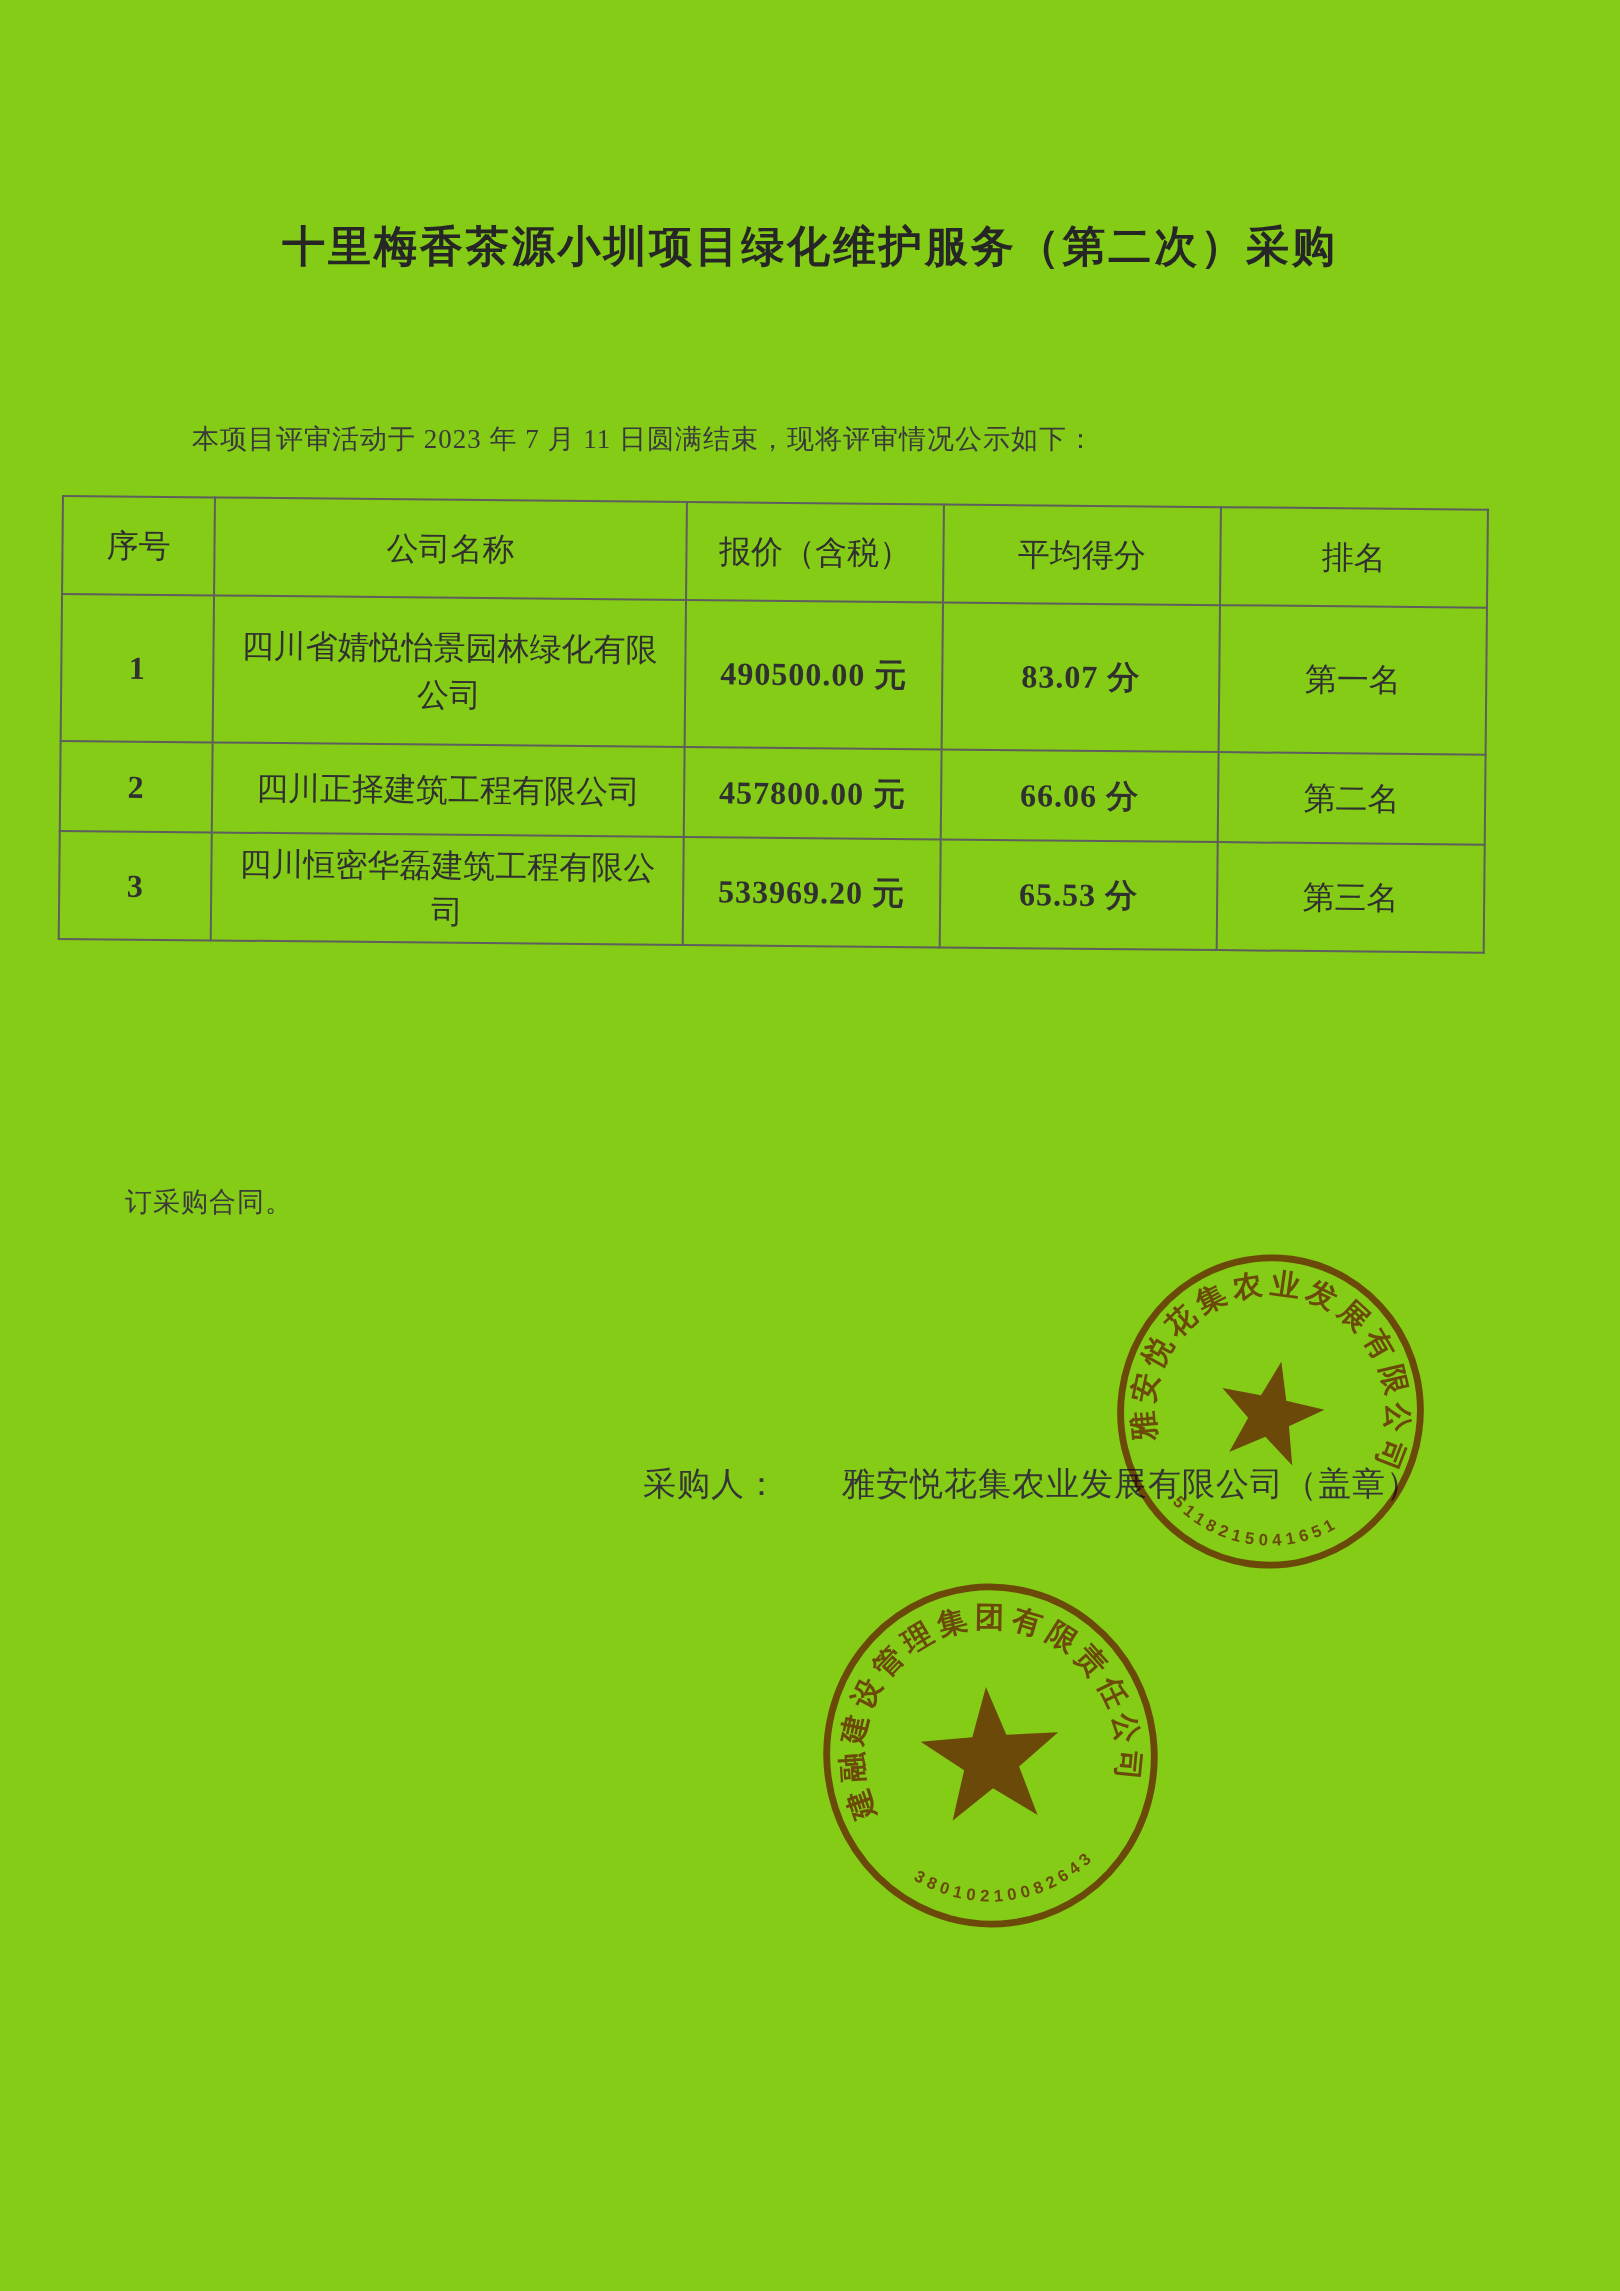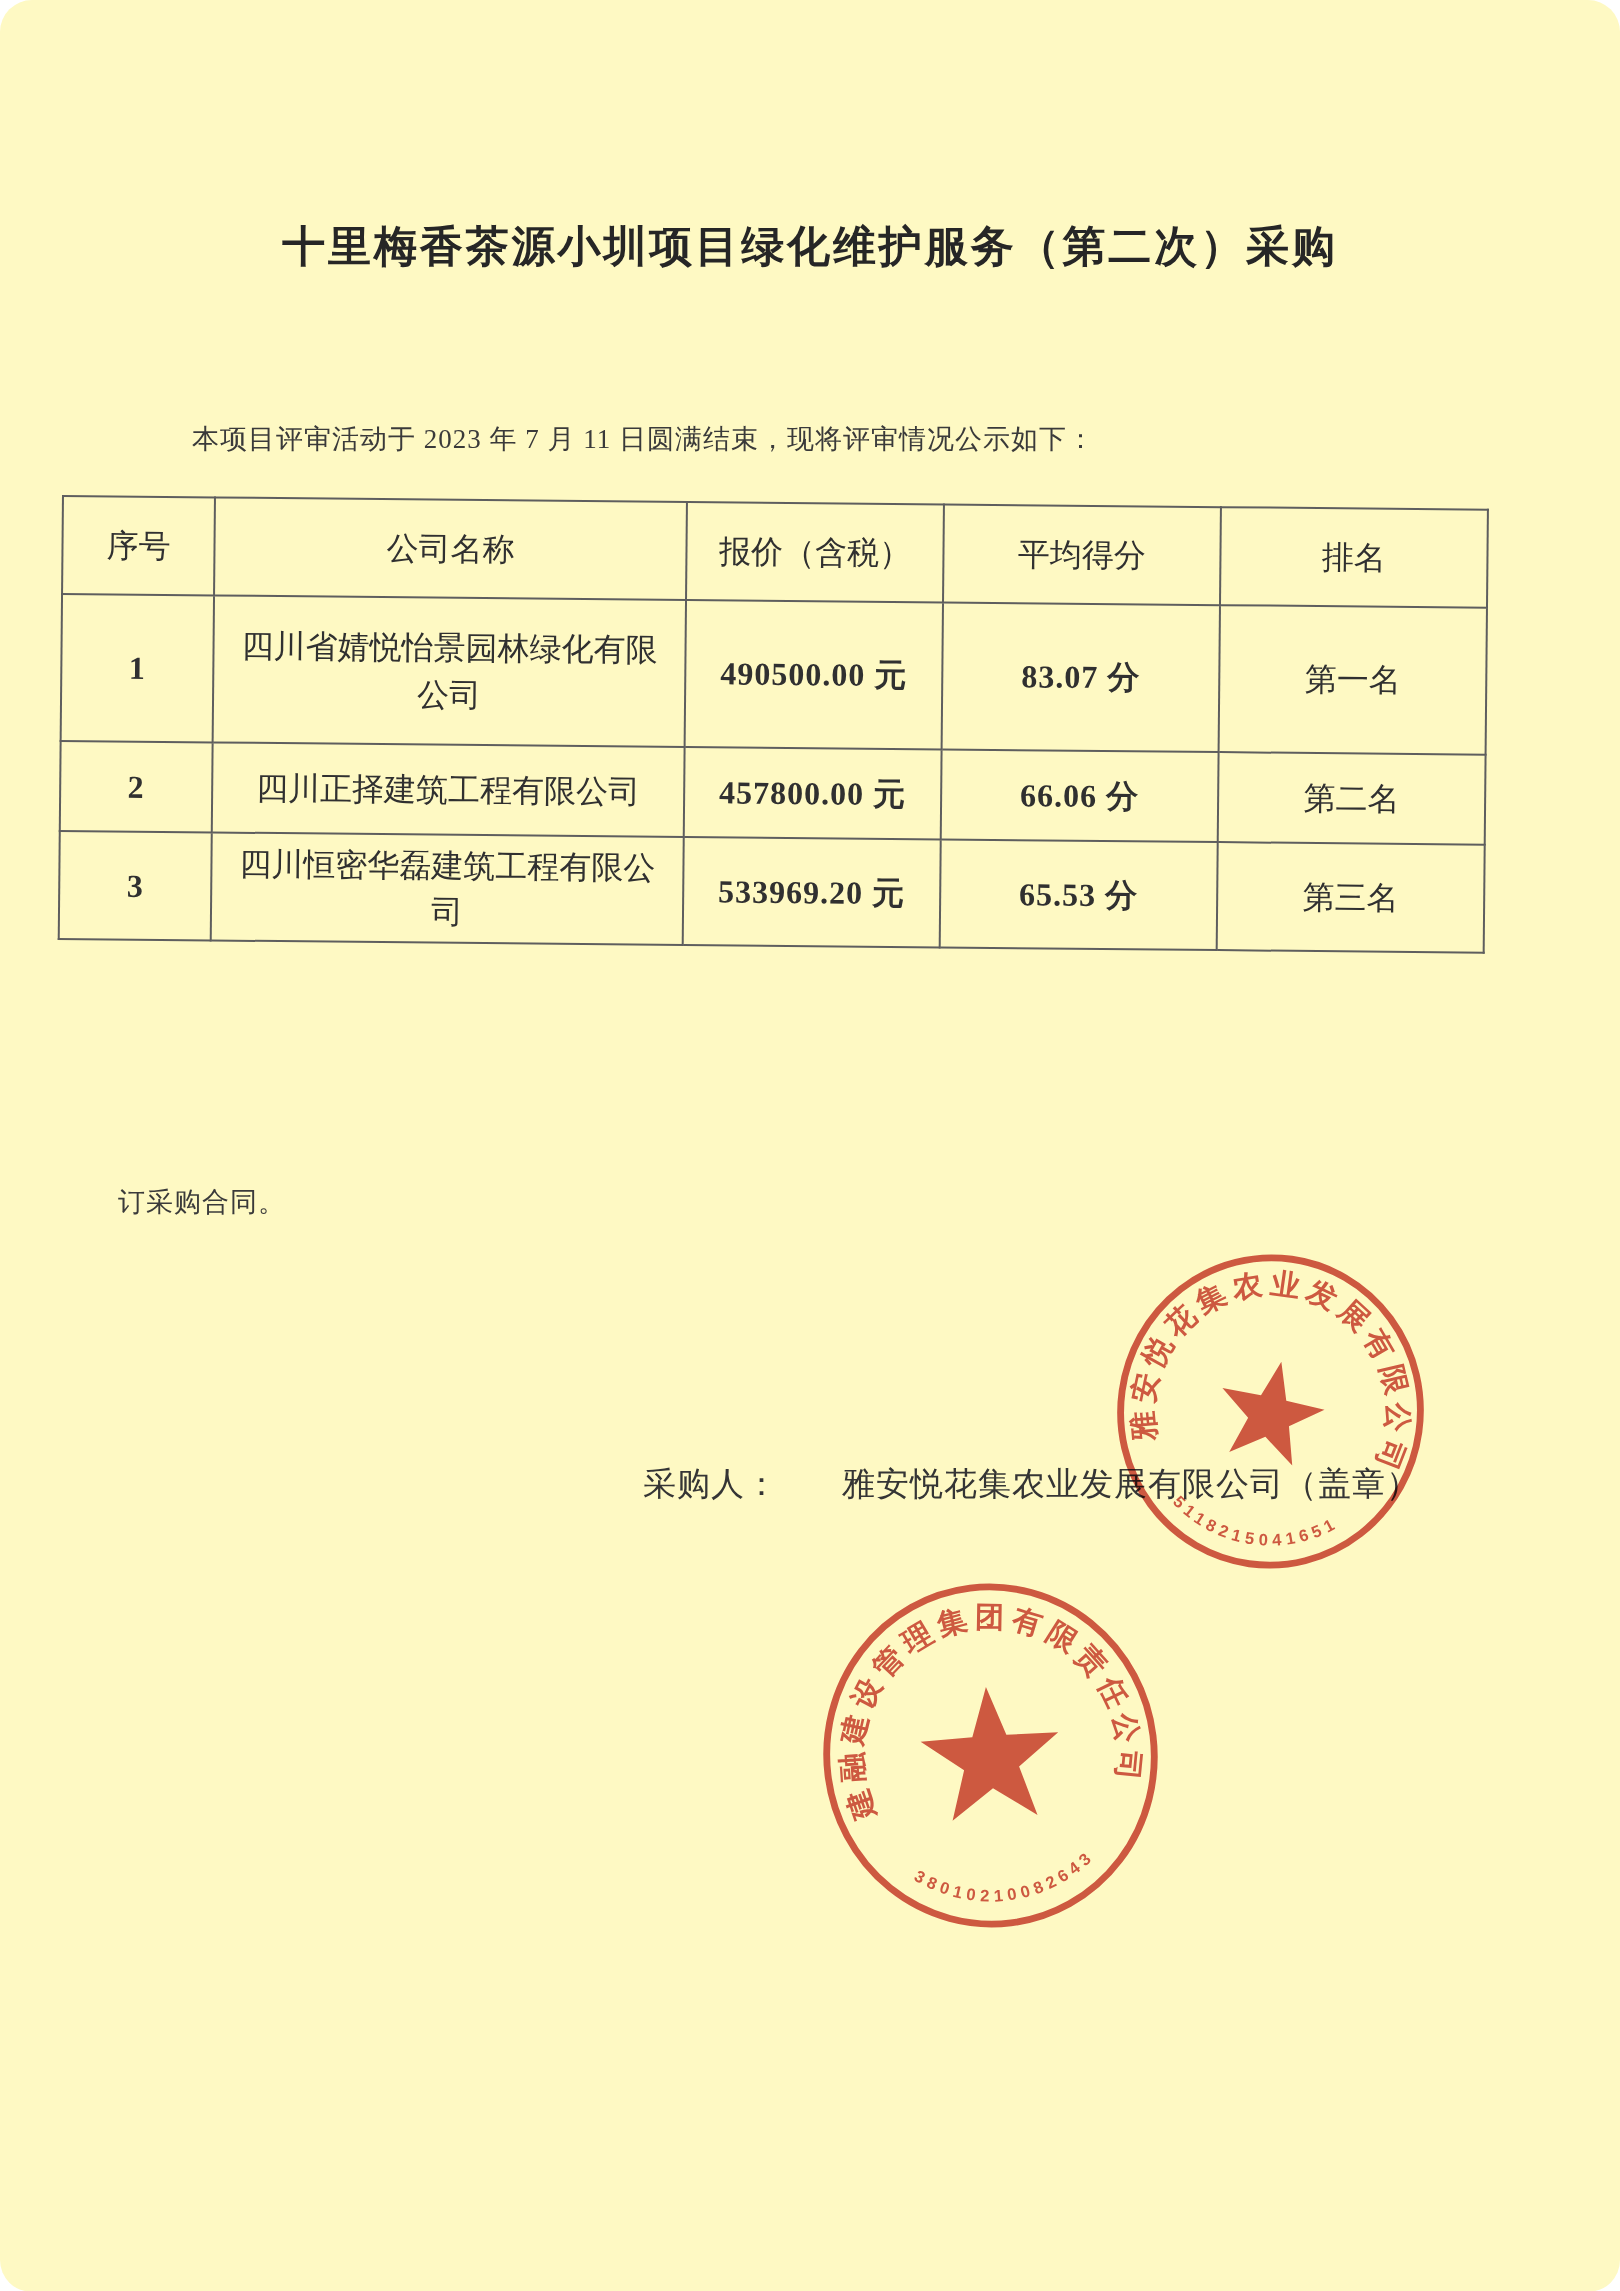--- a/index.html
+++ b/index.html
@@ -1,23 +1,22 @@
 <!DOCTYPE html>
 <html style="--stamp-red: #c8443c;"><head>
 <meta charset="utf-8">
 <style>
   html,body{margin:0;padding:0;background:#ffffff;}
   .page{
     position:relative;
     width:1620px;height:2292px;
-    background:#fef9c3;
+    background:#84cc16;
     overflow:hidden;
     font-family:"Liberation Serif","DejaVu Serif",serif;
     color:#2e2e2e;
-    border-radius:32px;
   }
   .abs{position:absolute;}
   .title{
     left:0;width:1620px;text-align:center;
     font-size:43px;font-weight:bold;letter-spacing:2.9px;color:#262626;
     white-space:nowrap;
   }
   .bodytext{
     font-size:27px;color:#3a3a3a;white-space:nowrap;letter-spacing:1px;
   }
@@ -106,21 +105,21 @@
     <tr class="r-3">
       <td class="num">3</td>
       <td class="company">四川恒密华磊建筑工程有限公司</td>
       <td class="num">533969.20 元</td>
       <td class="num">65.53 分</td>
       <td>第三名</td>
     </tr>
   </tbody>
     </table>
 
-  <div class="abs bodytext" style="left:118px;top:1184px;">订采购合同。</div>
+  <div class="abs bodytext" style="left:125px;top:1184px;">订采购合同。</div>
 
   <div class="abs sig" style="left:615px;top:1462px;margin-left:28px;">
     <span>采购人：</span><span class="gap"></span><span>雅安悦花集农业发展有限公司（盖章）</span>
   </div>
 
 
 
   <svg class="stamp" style="left:1106px;top:1247px;transform:rotate(8deg);" width="329" height="329" viewBox="0 0 336 336">
     <defs>
       <path id="b-top" d="M 64.1 228 A 120 120 0 1 1 271.9 228" fill="none"></path>

